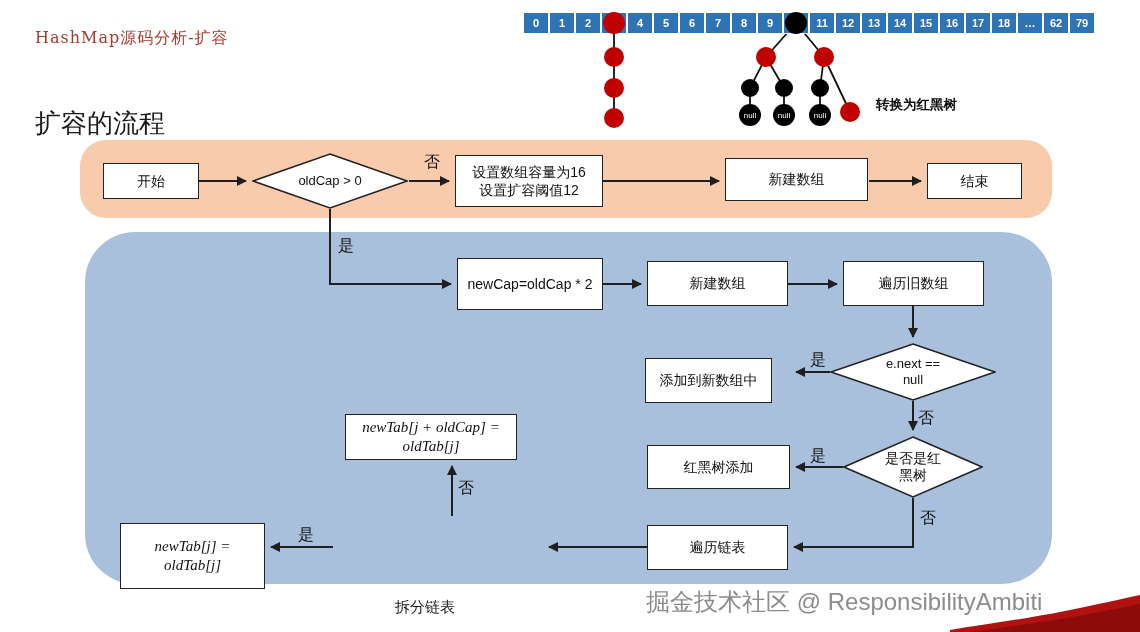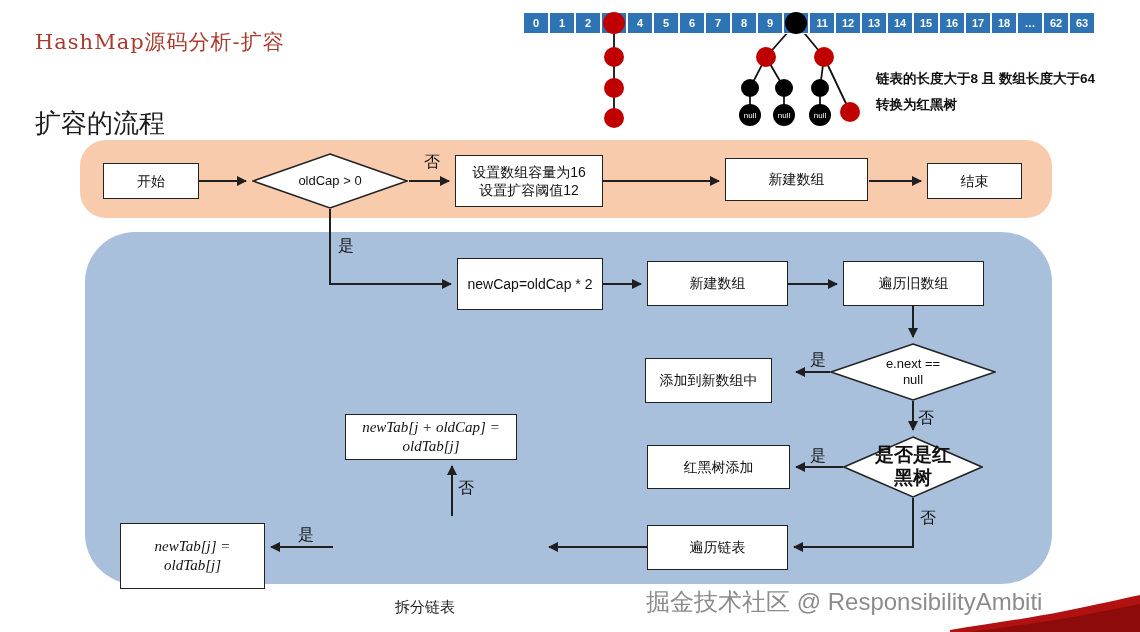--- a/index.html
+++ b/index.html
@@ -1,20 +1,20 @@
 <!DOCTYPE html>
 <html><head>
 <meta charset="utf-8">
 <style>
   html,body{margin:0;padding:0;background:#fff;}
   #stage{position:relative;width:1140px;height:632px;background:#ffffff;overflow:hidden;
          font-family:"Liberation Sans",sans-serif;color:#111;}
   .abs{position:absolute;}
   
-  .title{font-family:"DejaVu Serif",serif;font-size:21px;color:#a93a2e;letter-spacing:1px;}
+  .title{font-family:"DejaVu Serif",serif;font-size:16px;color:#a93a2e;letter-spacing:1px;}
   .subtitle{font-family:"DejaVu Serif",serif;font-size:26px;color:#1a1a1a;}
   
   .band{position:absolute;z-index:1;}
   .band-orange{left:80px;top:140px;width:972px;height:78px;background:#f8cbad;border-radius:26px;}
   .band-blue{left:85px;top:232px;width:967px;height:352px;background:#a9c0dc;border-radius:50px;}
   
   svg.arrows{position:absolute;left:0;top:0;z-index:2;pointer-events:none;}
   
   .fbox{position:absolute;z-index:3;background:#fff;border:1.4px solid #222;
         display:flex;flex-direction:column;align-items:center;justify-content:center;
@@ -97,21 +97,21 @@
     <span class="acell">11</span>
     <span class="acell">12</span>
     <span class="acell">13</span>
     <span class="acell">14</span>
     <span class="acell">15</span>
     <span class="acell">16</span>
     <span class="acell">17</span>
     <span class="acell">18</span>
     <span class="acell">…</span>
     <span class="acell">62</span>
-    <span class="acell">63</span>
+    <span class="acell">79</span>
   </div>
 
   <div class="node node-red" style="left:603px;top:12px;width:22px;height:22px;"></div>
   <div class="node node-red" style="left:604px;top:47px;width:20px;height:20px;"></div>
   <div class="node node-red" style="left:604px;top:78px;width:20px;height:20px;"></div>
   <div class="node node-red" style="left:604px;top:108px;width:20px;height:20px;"></div>
 
   <div class="node node-black" style="left:785px;top:12px;width:22px;height:22px;"></div>
   <div class="node node-red" style="left:756px;top:47px;width:20px;height:20px;"></div>
   <div class="node node-red" style="left:814px;top:47px;width:20px;height:20px;"></div>
@@ -122,21 +122,20 @@
       <span class="nulltxt">null</span>
     </div>
   <div class="node node-black" style="left:773px;top:104px;width:22px;height:22px;">
       <span class="nulltxt">null</span>
     </div>
   <div class="node node-black" style="left:809px;top:104px;width:22px;height:22px;">
       <span class="nulltxt">null</span>
     </div>
   <div class="node node-red" style="left:840px;top:102px;width:20px;height:20px;"></div>
 
-  <div class="caption" style="left:876px;top:70px;">链表的长度大于8 且 数组长度大于64</div>
   <div class="caption" style="left:876px;top:96px;">转换为红黑树</div>
 
   <div class="fbox" style="left:103px;top:163px;width:96px;height:36px;">
       <span>开始</span>
     </div>
 
   <div class="diamond" style="left:252px;top:153px;width:156px;height:56px;">
     <svg width="156" height="56">
         <polygon points="78,1 155,28 78,55 1,28" fill="#fff" stroke="#222" stroke-width="1.5"></polygon>
       </svg>
@@ -181,21 +180,21 @@
   </div>
 
   <div class="fbox" style="left:645px;top:358px;width:127px;height:45px;justify-content:center;">
       <span>添加到新数组中</span>
     </div>
 
   <div class="diamond" style="left:843px;top:436px;width:140px;height:62px;">
     <svg width="140" height="62">
         <polygon points="70,1 139,31 70,61 1,31" fill="#fff" stroke="#222" stroke-width="1.5"></polygon>
       </svg>
-    <div class="dtext" style="font-size:19px;font-weight:bold;">
+    <div class="dtext" style="font-size:14px;">
       <span>是否是红</span>
       <span>黑树</span>
     </div>
   </div>
 
   <div class="fbox" style="left:647px;top:445px;width:143px;height:44px;">
       <span>红黑树添加</span>
     </div>
 
   <div class="fbox" style="left:647px;top:525px;width:141px;height:45px;">

